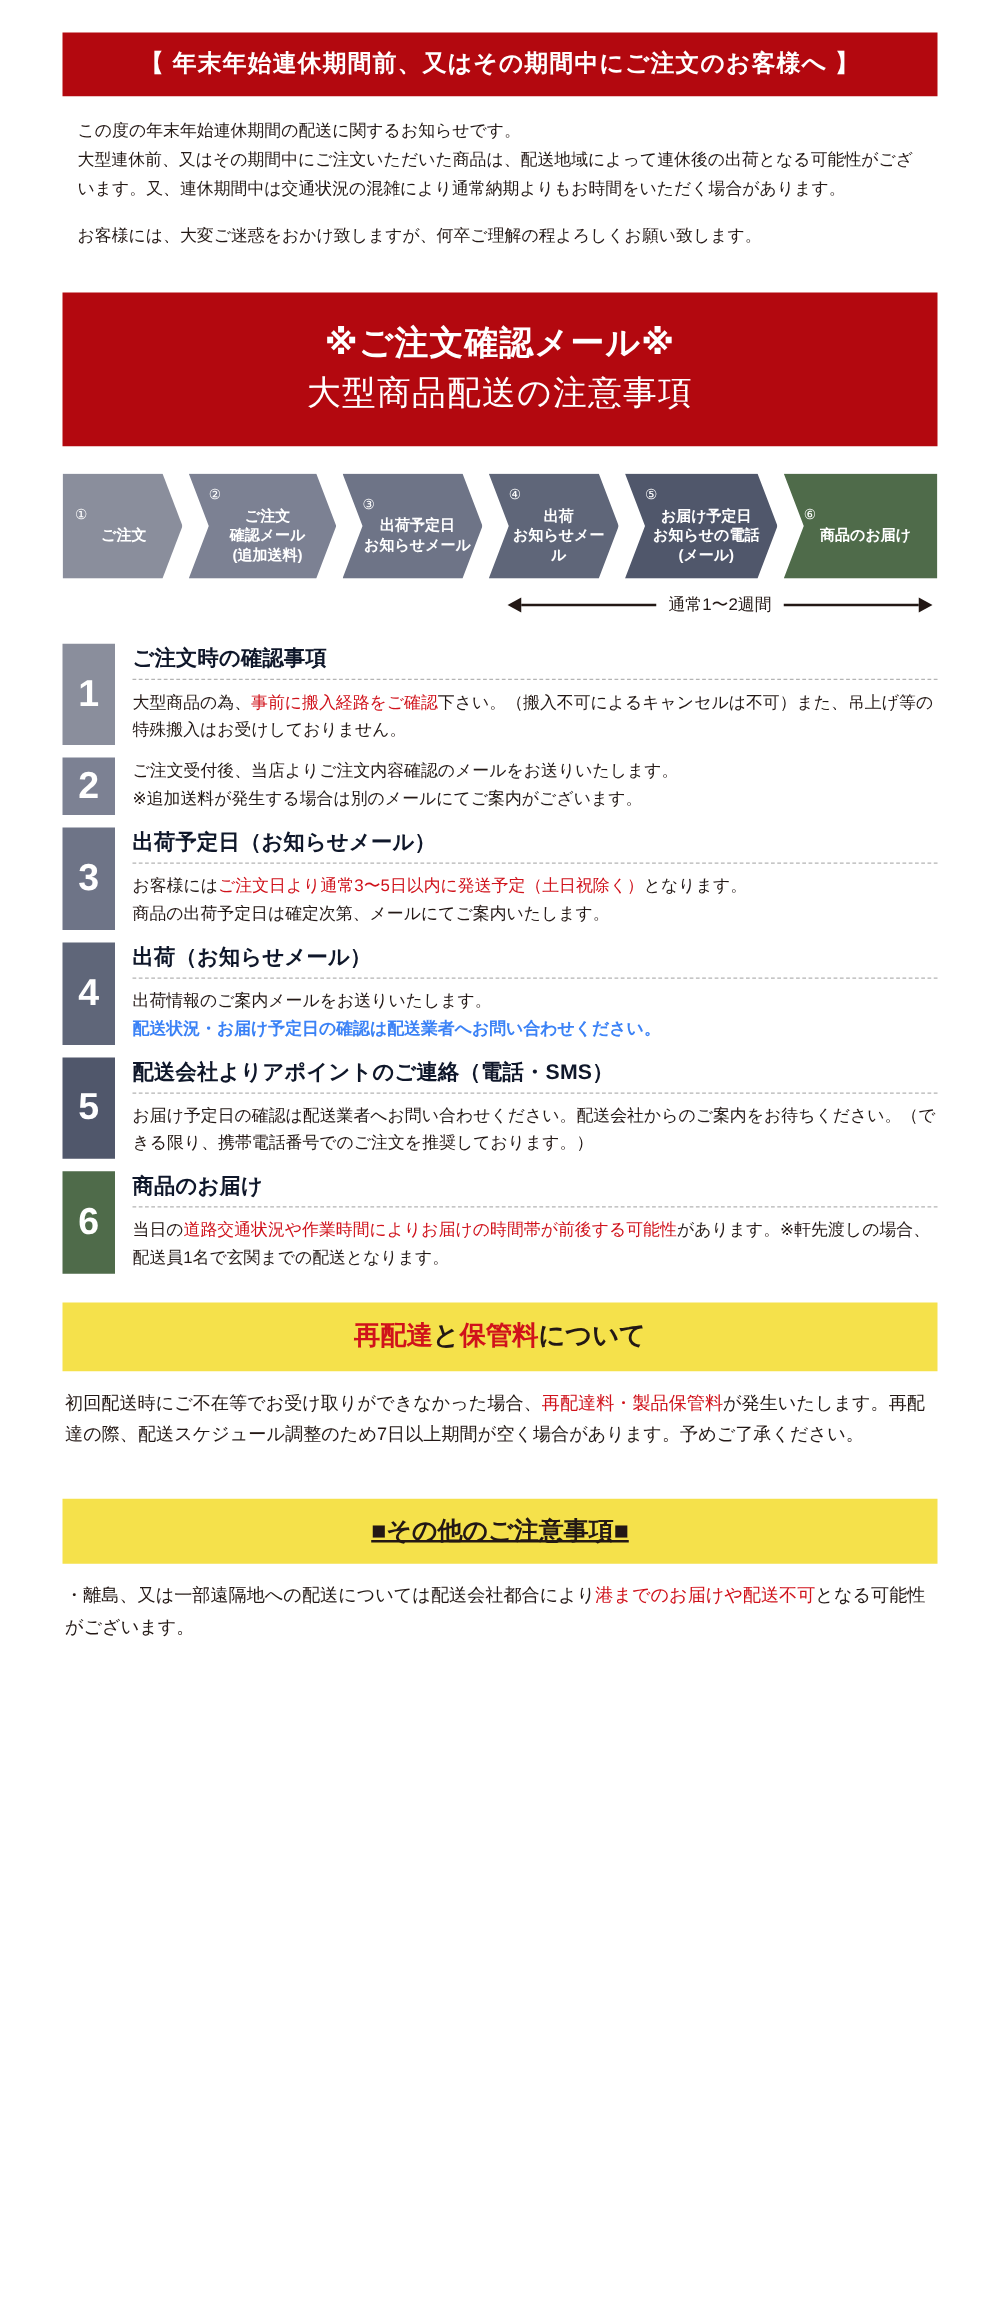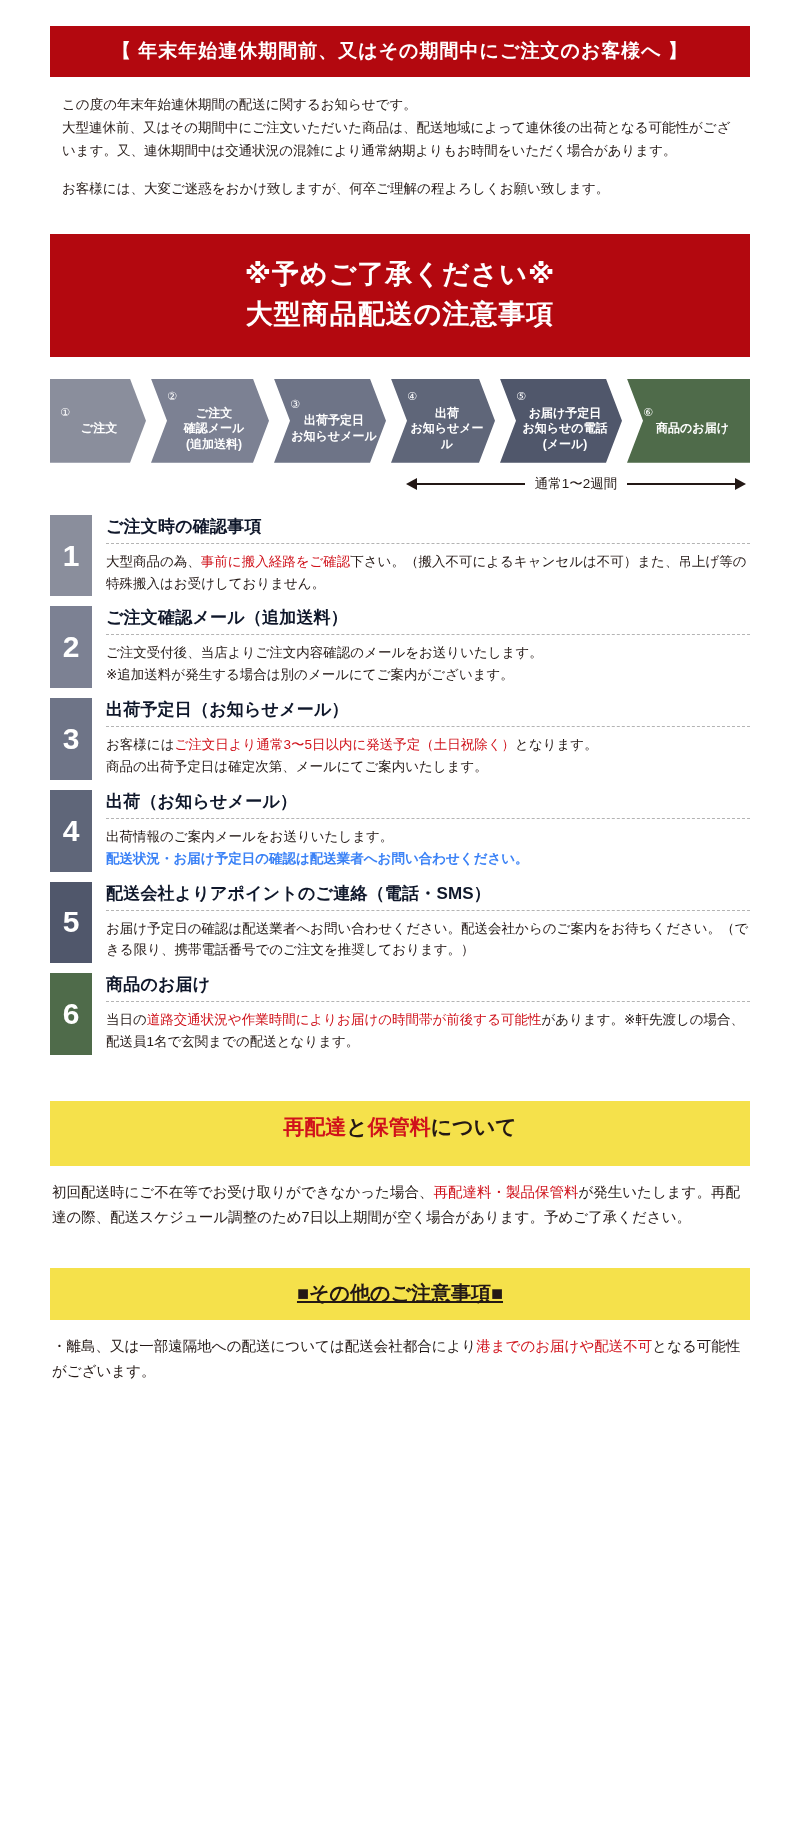--- a/index.html
+++ b/index.html
@@ -49,21 +49,21 @@
     padding: 22px 0 24px;
   }
   .main-heading .line1 {
     font-size: 27px;
     font-weight: bold;
     letter-spacing: 1px;
     line-height: 1.35;
   }
   .main-heading .line2 {
     font-size: 27px;
-    font-weight: bold;
+    font-weight: normal;
     letter-spacing: 1px;
     line-height: 1.35;
     margin-top: 4px;
   }
 
   
   .flow {
     display: flex;
     align-items: stretch;
     margin-top: 22px;
@@ -178,24 +178,24 @@
   .step-text {
     font-size: 13.5px;
     line-height: 1.62;
     color: #231815;
   }
   .red { color: #d0121b; }
   .red-b { color: #3b82f6; font-weight: bold; }
 
   
   .yellow-banner {
-    margin-top: 46px;
+    margin-top: 23px;
     background: #f5e14b;
     text-align: center;
-    padding: 12px 0 25px;
+    padding: 12px 0 15px;
   }
   .yellow-banner .t {
     font-size: 21px;
     font-weight: bold;
     color: #231815;
   }
   .yellow-body {
     padding: 14px 2px 0 2px;
     font-size: 14.5px;
     line-height: 1.72;
@@ -228,21 +228,21 @@
   <section>
     <div class="holiday-banner">【 年末年始連休期間前、又はその期間中にご注文のお客様へ 】</div>
     <div class="holiday-body">
       <p style="white-space:pre-line;">この度の年末年始連休期間の配送に関するお知らせです。
 大型連休前、又はその期間中にご注文いただいた商品は、配送地域によって連休後の出荷となる可能性がございます。又、連休期間中は交通状況の混雑により通常納期よりもお時間をいただく場合があります。</p>
       <p style="white-space:pre-line;">お客様には、大変ご迷惑をおかけ致しますが、何卒ご理解の程よろしくお願い致します。</p>
     </div>
   </section>
 
   <section class="main-heading">
-    <div class="line1">※予めご了承ください※</div>
+    <div class="line1">※ご注文確認メール※</div>
     <div class="line2">大型商品配送の注意事項</div>
   </section>
 
   <section class="flow">
     <div class="flow-step s1">
       <span class="num">①</span>
       <span class="txt" style="white-space:pre-line;">ご注文</span>
     </div>
     <div class="flow-step s2">
       <span class="num">②</span>
@@ -288,21 +288,20 @@
       <div class="step-num n1">1</div>
       <div class="step-body">
         <div class="step-title">ご注文時の確認事項</div>
         <div class="step-text"><span style="white-space: pre-line;">大型商品の為、</span><span class="red" style="white-space: pre-line;">事前に搬入経路をご確認</span><span style="white-space: pre-line;">下さい。（搬入不可によるキャンセルは不可）また、吊上げ等の特殊搬入はお受けしておりません。</span></div>
       </div>
     </div>
 
     <div class="step-row">
       <div class="step-num n2">2</div>
       <div class="step-body">
-        <div class="step-title">ご注文確認メール（追加送料）</div>
         <div class="step-text"><span style="white-space: pre-line;">ご注文受付後、当店よりご注文内容確認のメールをお送りいたします。
 ※追加送料が発生する場合は別のメールにてご案内がございます。</span></div>
       </div>
     </div>
 
     <div class="step-row">
       <div class="step-num n3">3</div>
       <div class="step-body">
         <div class="step-title">出荷予定日（お知らせメール）</div>
         <div class="step-text"><span style="white-space: pre-line;">お客様には</span><span class="red" style="white-space: pre-line;">ご注文日より通常3〜5日以内に発送予定（土日祝除く）</span><span style="white-space: pre-line;">となります。

